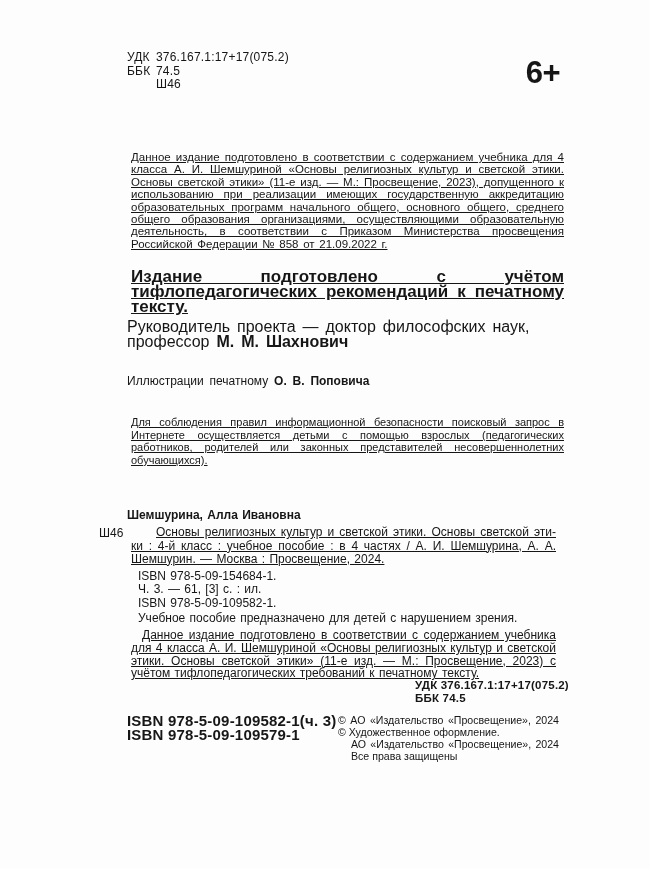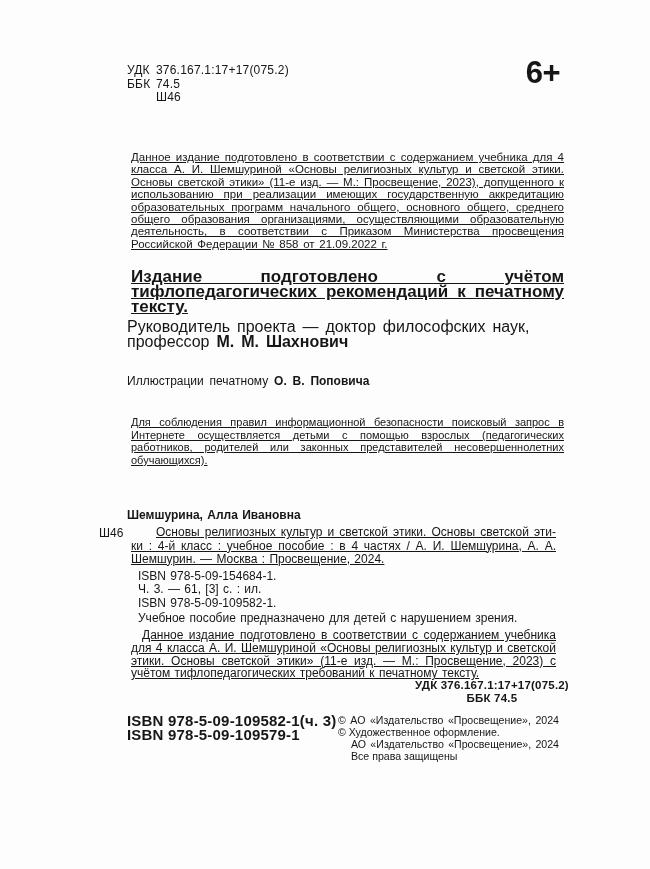--- a/index.html
+++ b/index.html
@@ -12,21 +12,21 @@
     color:#161616;
     overflow:hidden;
   }
   .abs { position:absolute; }
   .col { left:127px; width:433px; }
   .j { text-align:justify; }
   .b { font-weight:bold; }
   p { margin:4px;text-decoration:underline; }
 
   
-  .codes { top:64px; left:127px; font-size:12px; line-height:13.5px; letter-spacing:0.2px; }
+  .codes { top:51px; left:127px; font-size:12px; line-height:13.5px; letter-spacing:0.2px; }
   .code-row { display:flex; }
   .code-lbl { width:29px; flex:0 0 29px; }
 
   
   .age-badge {
     top:57px; right:90px;
     font-size:31px; font-weight:bold; line-height:1;
     letter-spacing:-0.5px;
   }
 
@@ -40,21 +40,21 @@
   
   .biblio { top:509px; left:127px; width:433px; font-size:12px; line-height:13.3px; word-spacing:1px; }
   .bib-head { font-weight:bold; margin-bottom:1.5px; }
   .bib-desc { text-indent:25px; text-align:justify; }
   .bib-line { padding-left:11px; }
   .bib-audience { padding-left:11px; margin-top:2px; }
   .bib-note { text-indent:11px; text-align:justify; line-height:12.6px; }
   .bib-sign { top:527px; left:99px; font-size:12px; line-height:13px; }
 
   
-  .udk-right { top:679px; left:415px; font-size:11.5px; line-height:12.8px; font-weight:bold; letter-spacing:0.2px;text-align:center; }
+  .udk-right { top:679px; left:415px; font-size:11.5px; line-height:12.8px; font-weight:bold; letter-spacing:0.2px; }
 
   
   .footer-isbn { top:714px; left:127px; font-size:15px; line-height:13.5px; font-weight:bold; letter-spacing:0.2px; }
   .copyright { top:714px; left:338px; width:221px; font-size:10.6px; line-height:12px; }
   .c-just { text-align:justify; text-align-last:justify; }
   .c-ind { padding-left:13px; }
 </style>
 </head>
 <body>
 

